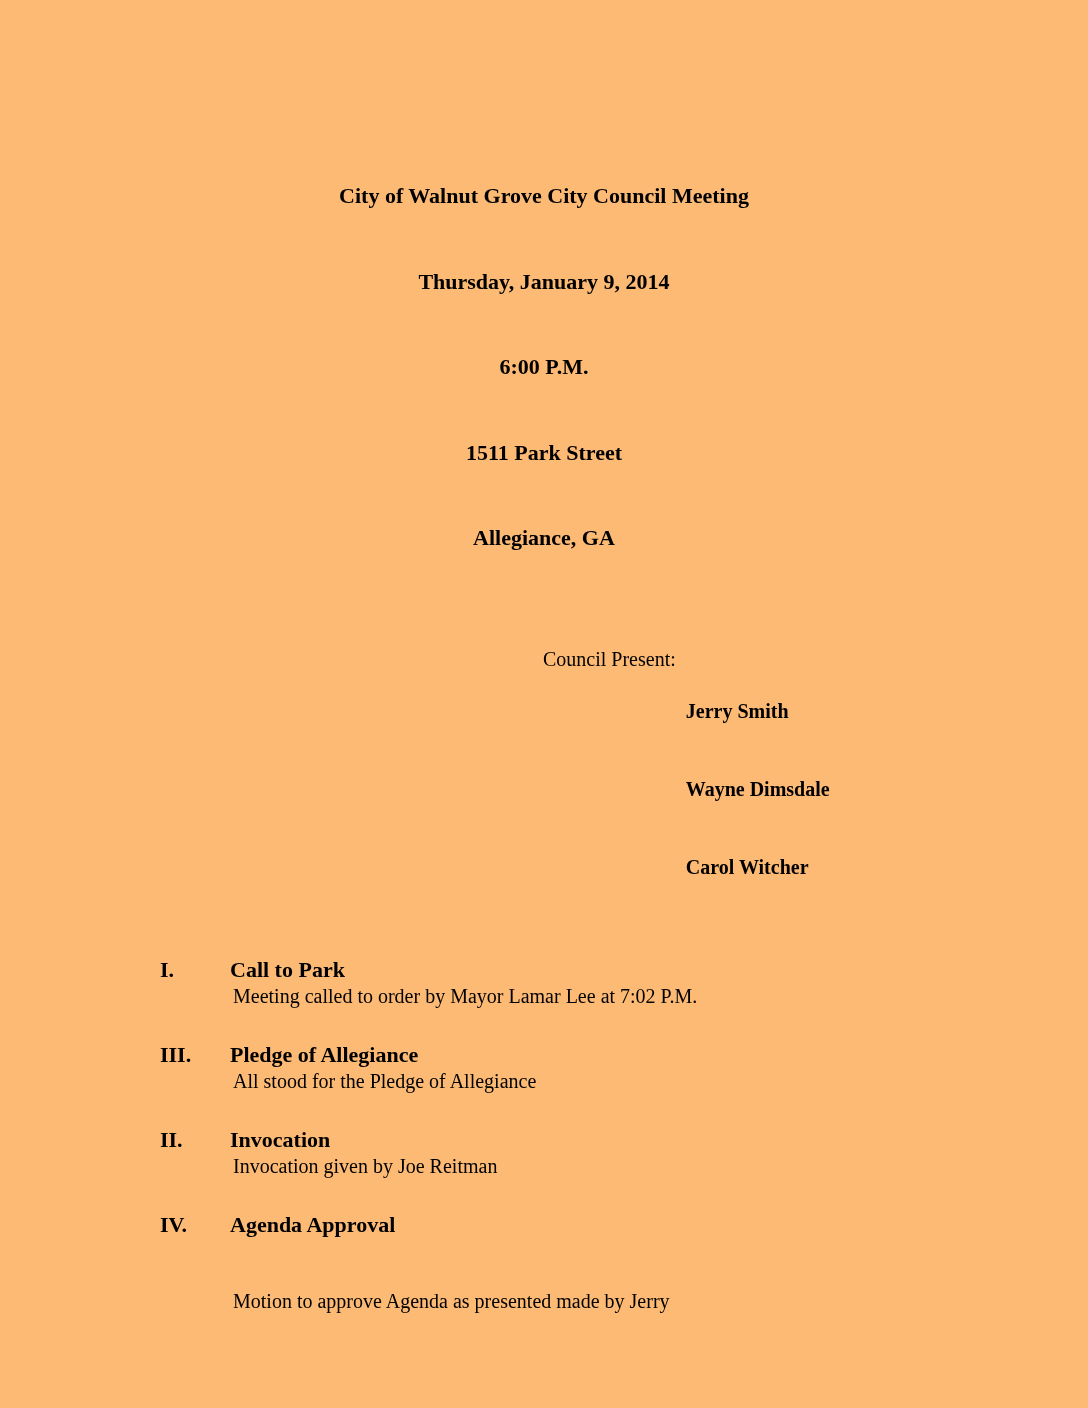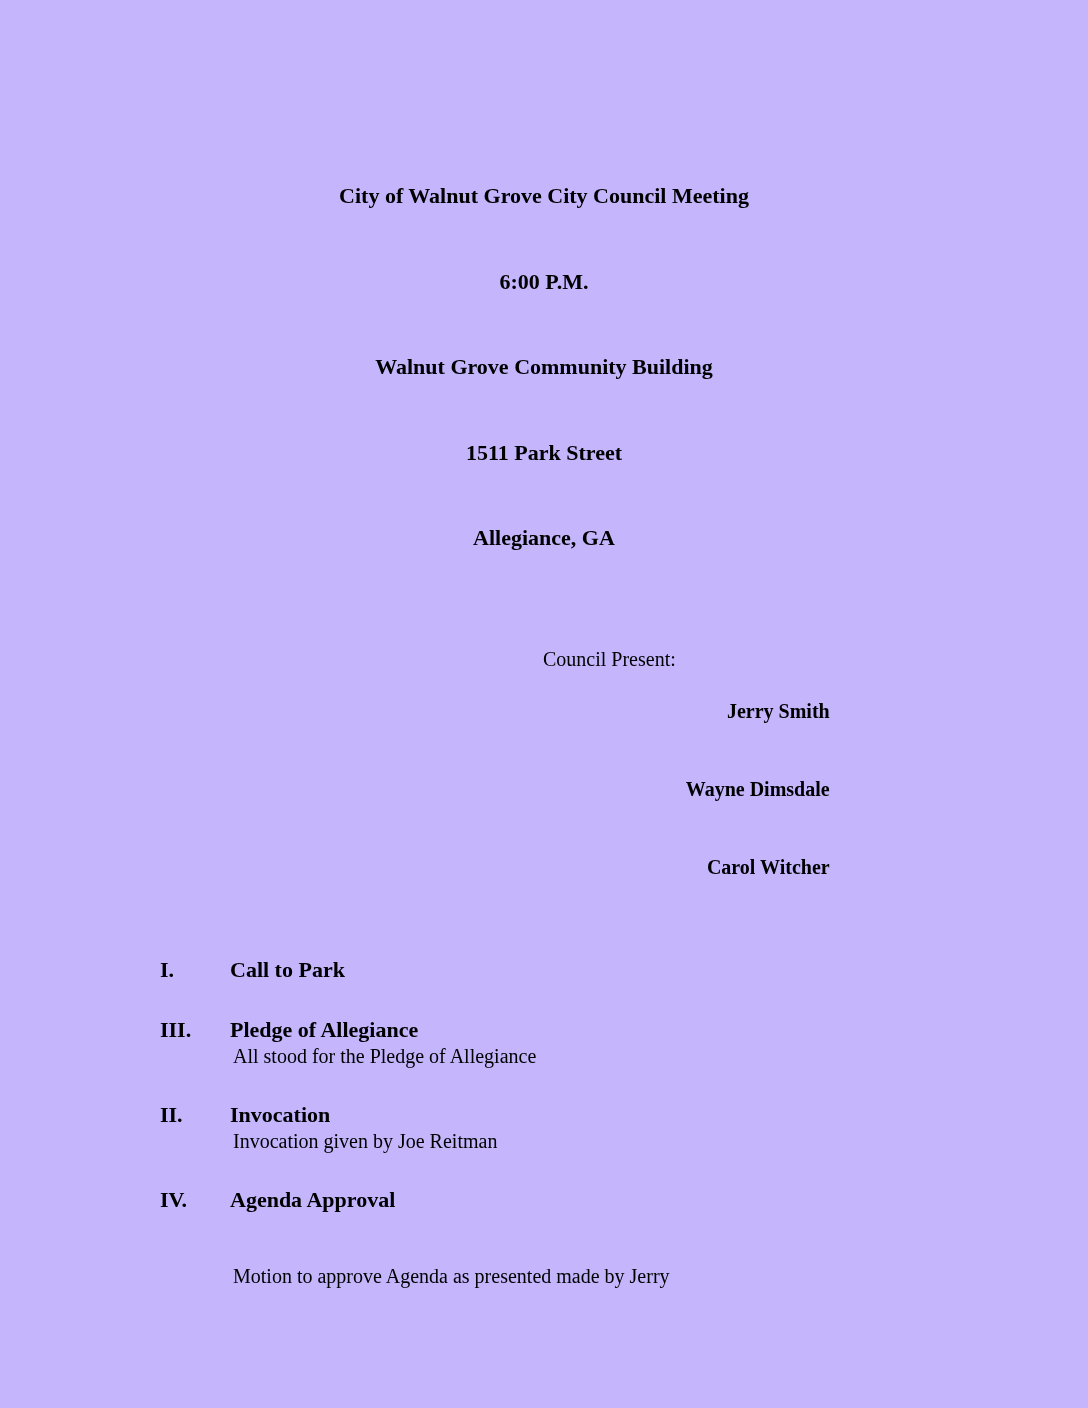--- a/index.html
+++ b/index.html
@@ -5,21 +5,21 @@
 <style>
   * { margin: 0; padding: 0; box-sizing: border-box; }
   html, body { background: #ffffff; }
   body { font-family: "Liberation Serif", "DejaVu Serif", serif; color: #000000; }
 
   .page {
     position: relative;
     width: 1088px;
     height: 1408px;
     margin: 0 auto;
-    background: #c4b5fd;
+    background: #fdba74;
     overflow: hidden;
   }
 
   
   .doc-header {
     padding-top: 125px;
     text-align: center;
     font-weight: bold;
     font-size: 22px;
     line-height: 28.5px;
@@ -27,21 +27,20 @@
   }
 
   
   .council {
     margin-top: 36px;
     margin-left: 543px;
     display: flex;
     font-size: 20px;
     line-height: 26px;
     white-space: pre;
-    text-align: right;
   }
   .council-label { flex: 0 0 auto; }
   .council-names { margin-left: 10px; font-weight: bold; }
 
   
   .agenda { margin-top: 24px; margin-left: 160px; margin-right: 80px; }
   .agenda-item { display: flex; margin-bottom: 32px; }
   .item-numeral {
     flex: 0 0 70px;
     font-weight: bold;
@@ -58,41 +57,44 @@
   .item-body { margin-left: 3px; }
   .para { font-size: 20px; line-height: 25px; white-space: pre; }
 </style>
 </head>
 <body>
 
 <div class="page">
 
   <header class="doc-header">
     <div>City of Walnut Grove City Council Meeting</div>
+    <div>Thursday, January 9, 2014</div>
     <div>6:00 P.M.</div>
-    <div>Walnut Grove Community Building</div>
     <div>1511 Park Street</div>
     <div>Allegiance, GA</div>
   </header>
 
   <div class="council">
     <span class="council-label">Council Present:</span>
     <div class="council-names">
       <div>Jerry Smith</div>
       <div>Wayne Dimsdale</div>
       <div>Carol Witcher</div>
     </div>
   </div>
 
   <main class="agenda">
 
     <div class="agenda-item">
       <div class="item-numeral">I.</div>
       <div class="item-content">
         <div class="item-title">Call to Park</div>
+        <div class="item-body">
+          <div class="para">Meeting called to order by Mayor Lamar Lee at 7:02 P.M.</div>
+        </div>
       </div>
     </div>
 
     <div class="agenda-item">
       <div class="item-numeral">III.</div>
       <div class="item-content">
         <div class="item-title">Pledge of Allegiance</div>
         <div class="item-body">
           <div class="para">All stood for the Pledge of Allegiance</div>
         </div>

